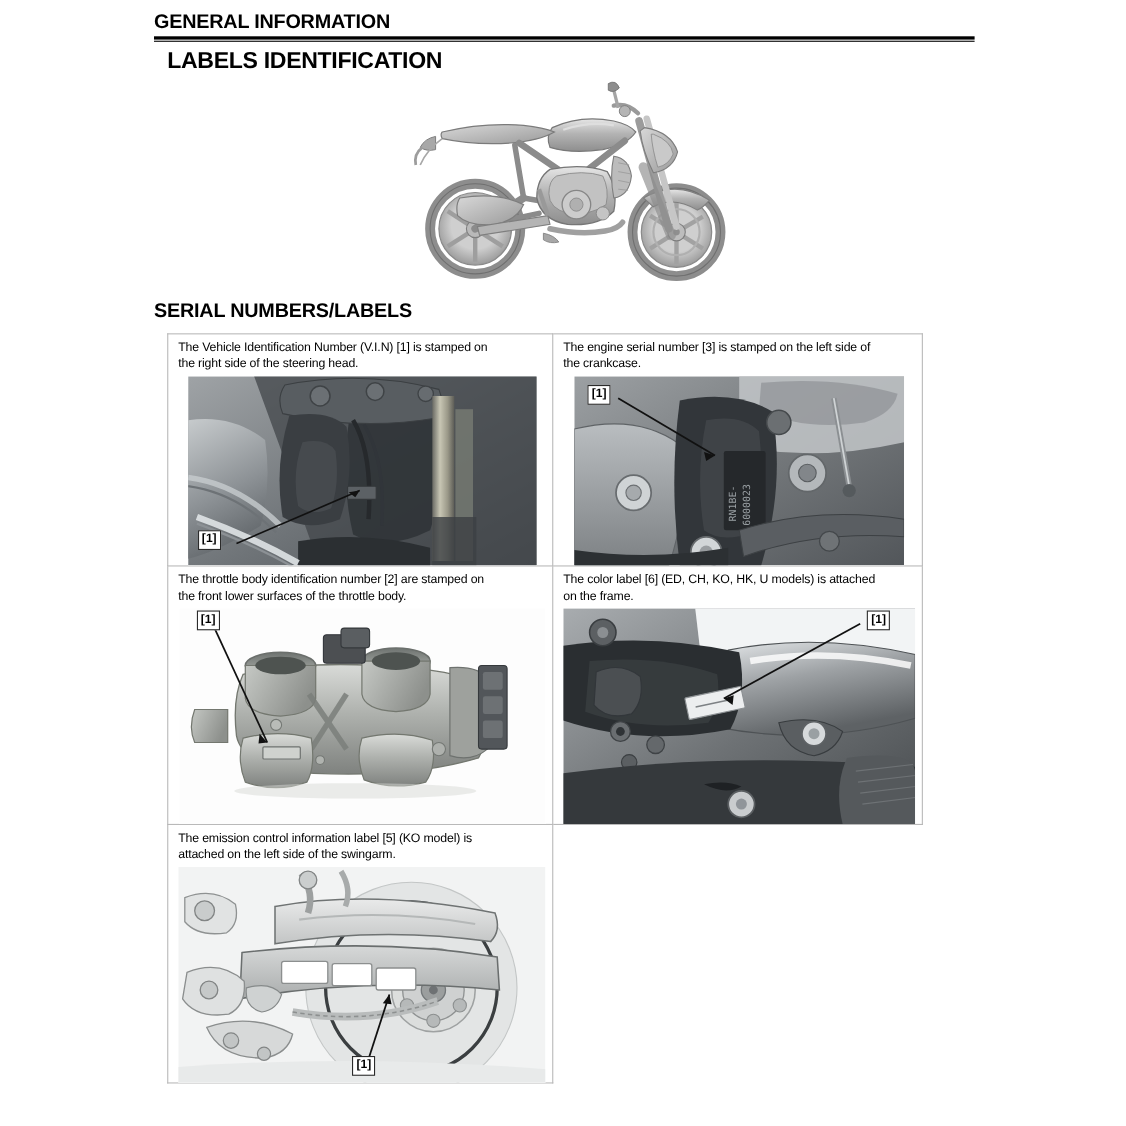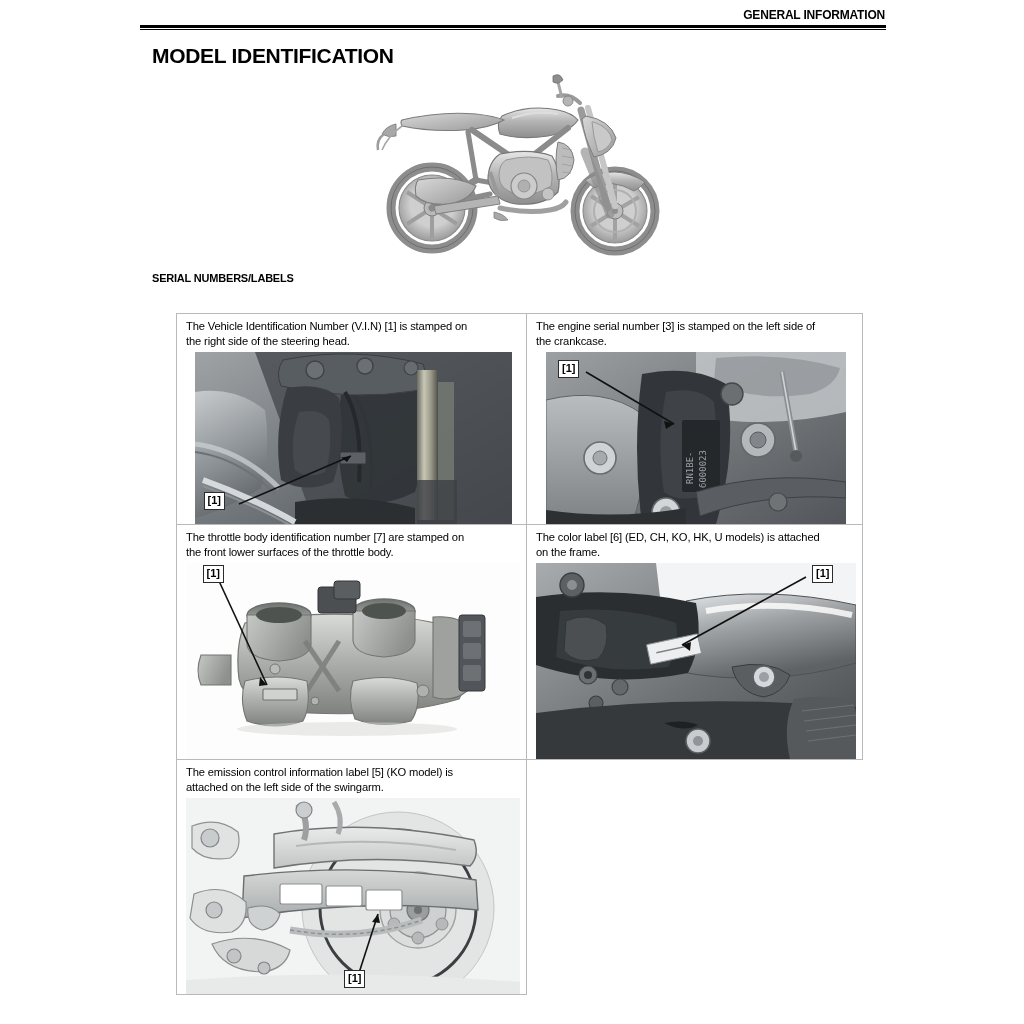--- a/index.html
+++ b/index.html
@@ -17,22 +17,21 @@
   }
 
   
   .page-header {
     position: absolute;
     left: 140px;
     top: 8px;
     width: 746px;
   }
   .page-header .hdr-text {
-    text-align: right;
-    font-size: 12px;
+    font-size: 18px;
     font-weight: bold;
     letter-spacing: -0.2px;
     line-height: 1.25;
     padding-right: 1px;
   }
   .hdr-rule {
     margin-top: 2px;
     border-top: 3px solid #000;
     border-bottom: 1px solid #000;
     height: 1px;
@@ -55,35 +54,34 @@
     left: 372px;
     top: 68px;
     width: 320px;
     height: 192px;
   }
   .hero-figure svg { display: block; width: 100%; height: 100%; }
 
   
   .section-heading {
     position: absolute;
-    left: 152px;
+    left: 140px;
     top: 272px;
-    font-size: 11px;
+    font-size: 18px;
     font-weight: bold;
     letter-spacing: -0.2px;
   }
 
   
   .panel-table {
     position: absolute;
     left: 152px;
-    top: 313px;
+    top: 303px;
     width: 633px;
     border-collapse: collapse;
-    margin-left: 24px;
   }
   .panel-table td {
     border: 1px solid #b9b9b9;
     vertical-align: top;
     padding: 0;
     width: 50%;
   }
   .panel-table td.blank { border: none; }
 
   .cell-inner { padding: 5px 6px 0 9px; }
@@ -135,21 +133,21 @@
   }
 </style>
 </head>
 <body>
 
 <div class="page-header">
   <div class="hdr-text">GENERAL INFORMATION</div>
   <div class="hdr-rule"></div>
 </div>
 
-<div class="chapter-title">MODEL IDENTIFICATION</div>
+<div class="chapter-title">LABELS IDENTIFICATION</div>
 
 <div class="hero-figure">
   <svg viewBox="0 0 320 192" xmlns="http://www.w3.org/2000/svg">
     <defs>
       <linearGradient id="mtl" x1="0" y1="0" x2="0" y2="1">
         <stop offset="0%" stop-color="#e6e6e6"></stop>
           <stop offset="45%" stop-color="#b4b4b4"></stop>
         <stop offset="100%" stop-color="#8e8e8e"></stop>
       </linearGradient>
       <linearGradient id="mtl2" x1="0" y1="0" x2="1" y2="1">
@@ -394,21 +392,21 @@
           <div class="callout" style="left:12px;top:8px;">[1]</div>
         </div>
       </div>
     </td>
   </tr>
 
   <tr>
 
     <td>
       <div class="cell-inner">
-        <p class="cell-caption">The throttle body identification number [7] are stamped on
+        <p class="cell-caption">The throttle body identification number [2] are stamped on
 the front lower surfaces of the throttle body.</p>
         <div class="cell-figure" style="width:333px;height:196px;">
           <div class="photo" style="width:100%;height:100%;background:#fff;">
             <svg viewBox="0 0 333 196" preserveAspectRatio="none" xmlns="http://www.w3.org/2000/svg">
               <defs>
                 <linearGradient id="alu" x1="0" y1="0" x2="0" y2="1">
                   <stop offset="0%" stop-color="#d9dbd8"></stop>
                       <stop offset="45%" stop-color="#aeb1ad"></stop>
                   <stop offset="100%" stop-color="#7f827f"></stop>
                 </linearGradient>

